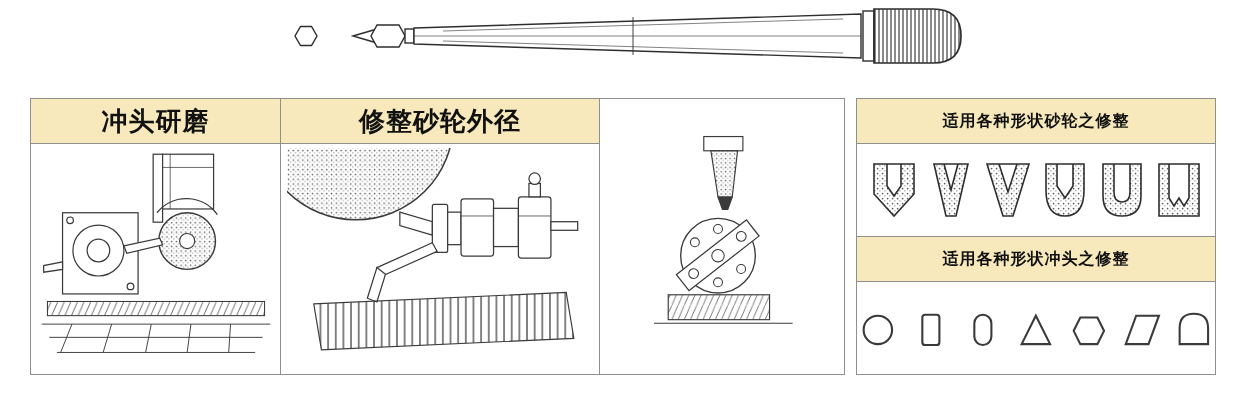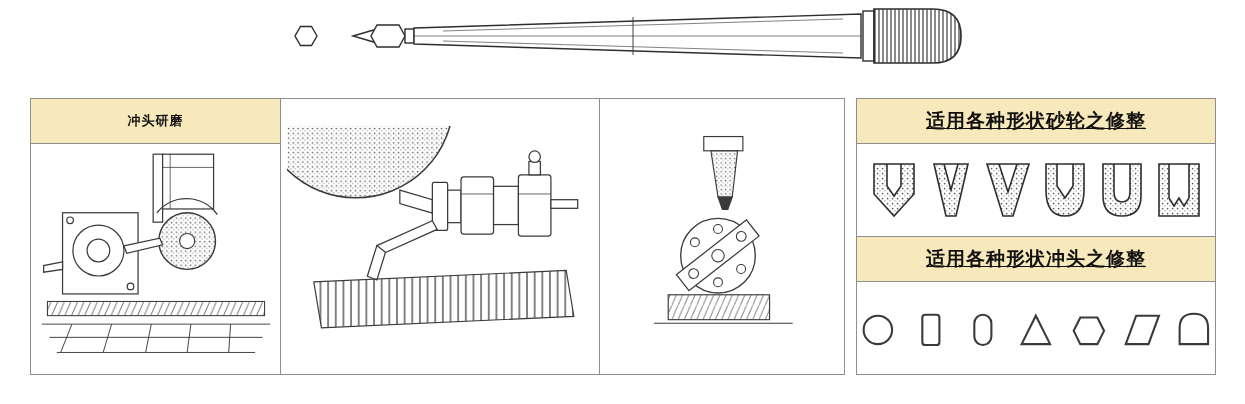--- a/index.html
+++ b/index.html
@@ -16,33 +16,32 @@
     display:flex;box-sizing:border-box;background:#fff;
   }
   .app-col{display:flex;flex-direction:column;box-sizing:border-box;}
   .app-col.c1{width:250px;border-right:1px solid var(--border,#8f8f8f);}
   .app-col.c2{width:319px;border-right:1px solid var(--border,#8f8f8f);}
   .app-col.c3{width:244px;}
   .col-header{
     height:44px;flex:0 0 44px;background:var(--header-bg,#f7e9bb);
     border-bottom:1px solid var(--border,#8f8f8f);
     display:flex;align-items:center;justify-content:center;
-    font-size:13px;font-weight:bold;letter-spacing:1px;
+    font-size:26px;font-weight:bold;letter-spacing:1px;
   }
   .col-body{flex:1;display:flex;align-items:center;justify-content:center;overflow:hidden;background:#fff;}
   .shapes-panel{
     margin-left:11px;width:360px;height:277px;border:1px solid var(--border,#8f8f8f);
     box-sizing:border-box;display:flex;flex-direction:column;background:#fff;
   }
   .panel-header{
     flex:0 0 44px;background:var(--header-bg,#f7e9bb);
     display:flex;align-items:center;justify-content:center;
-    font-size:19px;font-weight:bold;letter-spacing:1px;
+    font-size:16px;font-weight:bold;letter-spacing:1px;
     border-bottom:1px solid var(--border,#8f8f8f);
-    text-decoration:underline;
   }
   .panel-header.mid{border-top:1px solid var(--border,#8f8f8f);}
   .shape-row{flex:1;display:flex;align-items:center;justify-content:center;gap:11px;background:#fff;}
   .shape-row svg{display:block;}
   .defs-holder{position:absolute;width:0;height:0;overflow:hidden;}
 </style>
 </head>
 <body>
 
 <svg class="defs-holder" aria-hidden="true">
@@ -130,20 +129,21 @@
               <line x1="4" y1="184" x2="246" y2="184"></line>
               <line x1="12" y1="198" x2="238" y2="198"></line>
               <path d="M36,184 l-12,30 M78,184 l-9,30 M120,184 l-6,30 M162,184 l-4,30 M204,184 l-2,30"></path>
               <line x1="20" y1="214" x2="230" y2="214"></line>
             </g>
           </svg>
         </div>
       </div>
 
       <div class="app-col c2">
+        <div class="col-header">修整砂轮外径</div>
         <div class="col-body">
           <svg width="306" height="222" viewBox="0 0 320 230">
 
             <circle cx="72" cy="-28" r="102" fill="url(#grit)" stroke="#3a3a3a" stroke-width="1.6"></circle>
             <g fill="#fff" stroke="#3a3a3a" stroke-width="1.3">
 
               <path d="M118,66 L152,76 L152,90 L118,80 Z"></path>
 
               <rect x="152" y="58" width="16" height="50" rx="2"></rect>
               <rect x="168" y="66" width="14" height="34"></rect>

